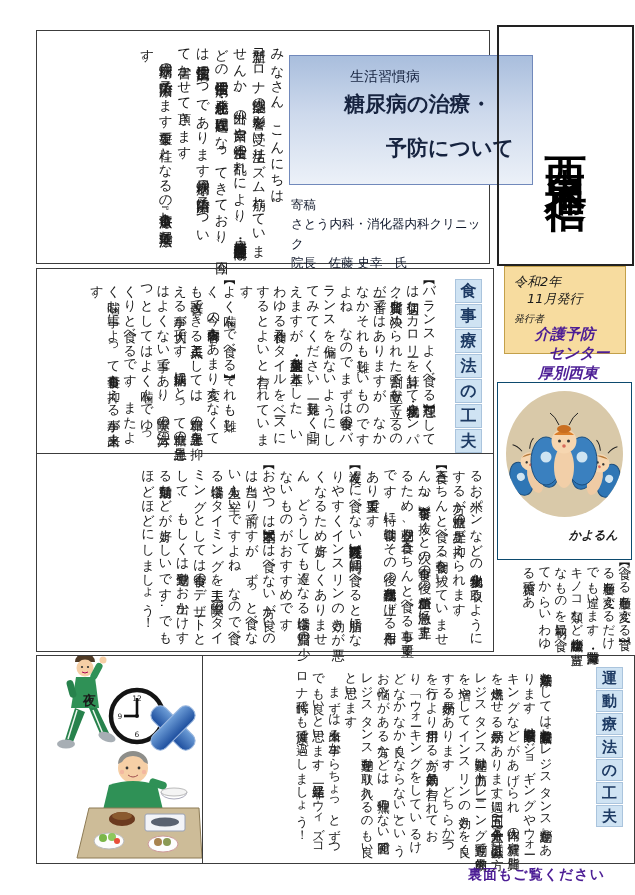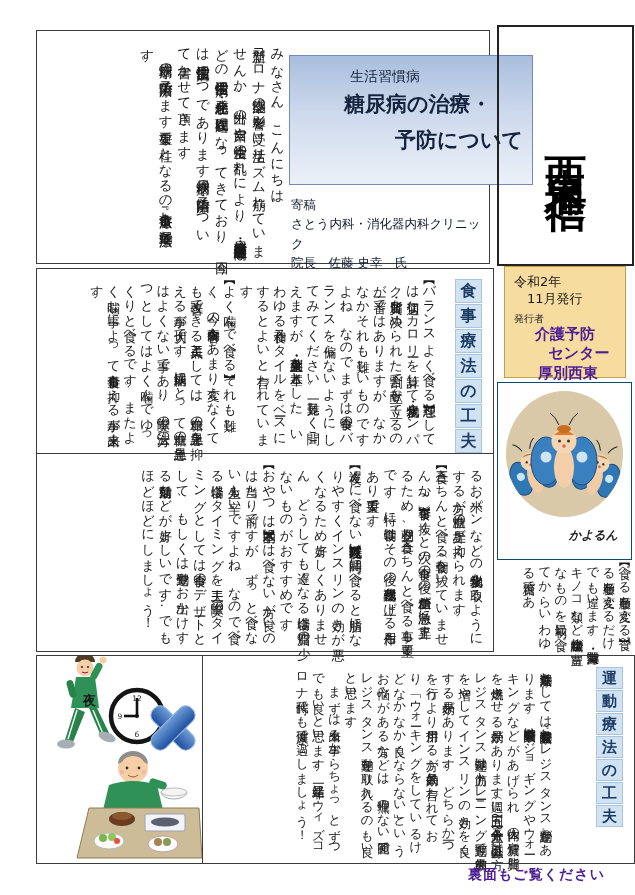--- a/index.html
+++ b/index.html
@@ -12,36 +12,36 @@
   
   #intro-box{position:absolute;left:36px;top:30px;width:452px;height:232px;border:1px solid #3c3c3c;}
   #intro-text{position:absolute;left:12px;top:8px;width:238px;height:214px;
               font-size:13.5px;line-height:1.38;letter-spacing:0.5px;}
 
   
   #title-banner{position:absolute;left:252px;top:24px;width:198px;height:128px;
                 background:linear-gradient(180deg,#a9bedd 0%,#cdd9ec 45%,#ecf1f8 100%);
                 border:1px solid #7189bb;color:#16233f;padding-left:44px;}
   #banner-category{font-size:14px;margin:12px 0 4px 16px;}
-  #banner-title1{font-size:21px;font-weight:bold;margin:2px 0 8px 10px;}
-  #banner-title2{font-size:21px;font-weight:bold;margin:6px 0 0 52px;text-align:center;}
+  #banner-title1{font-size:21px;font-weight:bold;margin:2px 0 16px 10px;}
+  #banner-title2{font-size:21px;font-weight:bold;margin:6px 0 0 52px;}
 
   
   #contrib{position:absolute;left:254px;top:164px;font-size:12.5px;line-height:1.55;color:#0f172a;}
   #contrib-director{}
 
   
   #masthead-box{position:absolute;left:497px;top:25px;width:133px;height:237px;
                 border:2px solid #222;display:flex;align-items:center;justify-content:center;}
   #masthead-title{writing-mode:vertical-rl;font-family:"DejaVu Serif",serif;font-weight:bold;
                   font-size:42px;letter-spacing:11px;color:#000;}
 
   
-  #issue-box{position:absolute;left:504px;top:266px;width:122px;height:112px;background:#f7dc9f;
-             border:1px solid #c3a04a;box-sizing:border-box;padding:7px 9px;line-height:1.3;}
+  #issue-box{position:absolute;left:504px;top:266px;width:122px;height:88px;background:#f7dc9f;
+             border:1px solid #c3a04a;box-sizing:border-box;padding:7px 9px;line-height:1.3;font-style:italic;}
   .issue-line1{font-size:13px;}
   .issue-line2{font-size:13px;margin-left:13px;}
   .issue-publabel{font-size:10px;margin-top:4px;}
   .issue-pub{font-size:15px;font-weight:bold;color:#4c1d95;text-align:center;}
   .issue-pub2{margin-left:28px;}
   .issue-pub3{margin-left:6px;}
 
   
   #mascot-box{position:absolute;left:497px;top:382px;width:133px;height:176px;border:1px solid #0c4a6e;background:#fff;font-family:Liberation Serif, serif;}
   #mascot-oval{position:absolute;left:8px;top:8px;width:117px;height:126px;border-radius:50%;

